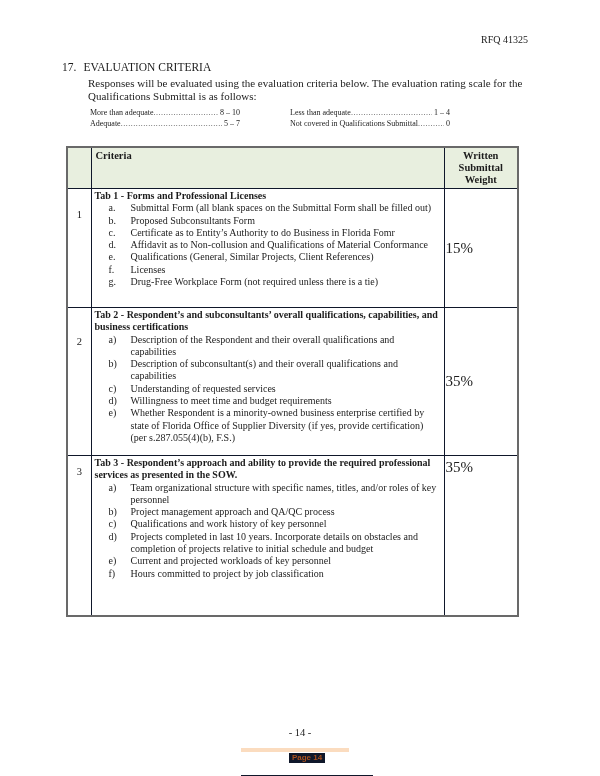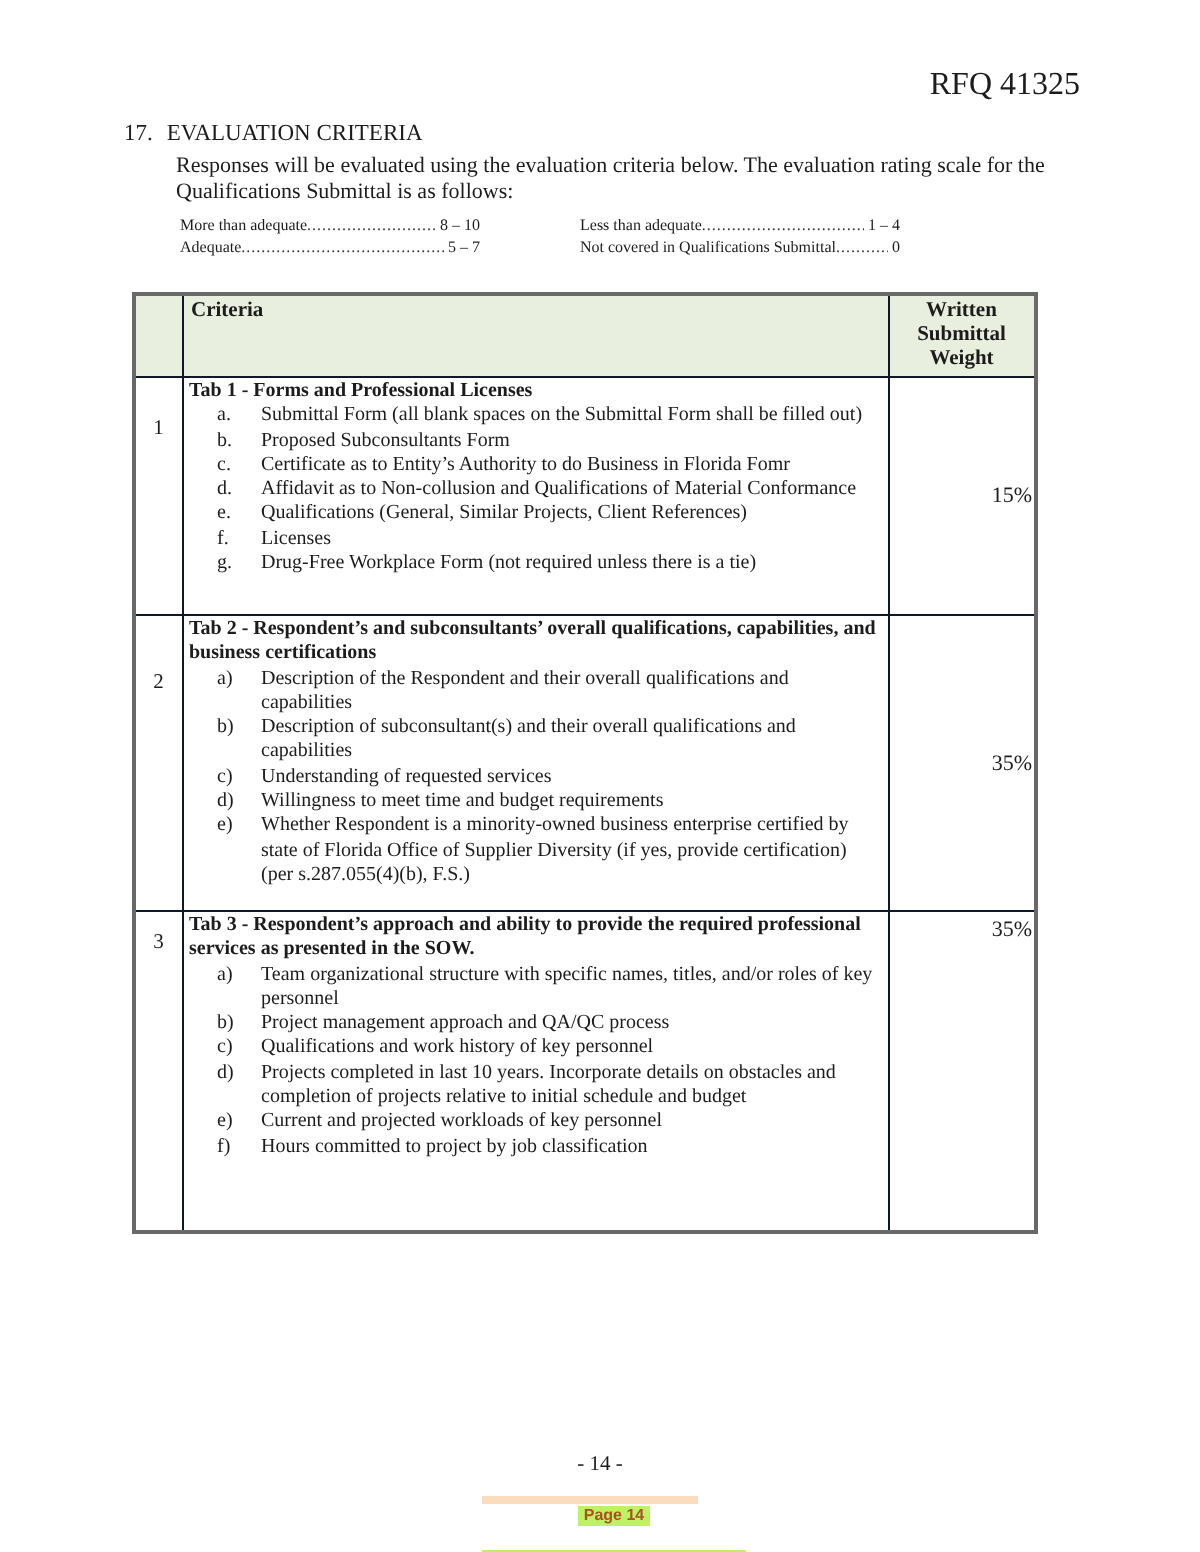--- a/index.html
+++ b/index.html
@@ -1,20 +1,20 @@
 <!DOCTYPE html>
 <html><head>
 <meta charset="utf-8">
 <style>
   html,body{margin:0;padding:0;background:#ffffff;}
   .page{
     position:relative;width:600px;height:776px;background:#ffffff;
     font-family:"Liberation Serif", serif;color:#1c1c1c;overflow:hidden;
   }
-  .doc-ref{position:absolute;top:34px;right:60px;font-size:16px;}
+  .doc-ref{position:absolute;top:34px;right:72px;font-size:10px;}
   .heading{position:absolute;top:61px;left:62px;font-size:11.5px;font-weight:normal;}
   .heading .num{margin-right:7px;}
   .intro{position:absolute;top:77px;left:88px;width:462px;font-size:11px;line-height:13px;margin:0;}
   .scale{position:absolute;top:108px;left:90px;display:flex;font-size:8px;line-height:10.5px;}
   .scale-col{display:flex;flex-direction:column;}
   .scale-col.left{width:150px;margin-right:50px;}
   .scale-col.right{width:160px;}
   .scale-line{display:flex;align-items:baseline;}
   .dots{flex:1;overflow:hidden;white-space:nowrap;opacity:.9;}
   .dots::after{content:"..........................................................................................";letter-spacing:.5px;}
@@ -30,30 +30,30 @@
   th.h-wt{text-align:center;vertical-align:top;line-height:12px;padding-top:2px;}
   tr.hdr{height:40px;}
   tr.r1{height:119px;} tr.r2{height:148px;} tr.r3{height:160px;}
   td.num{text-align:center;vertical-align:top;font-size:10.5px;}
   tr.r1 td.num{padding-top:20px;} tr.r2 td.num{padding-top:28px;} tr.r3 td.num{padding-top:10px;}
   td.crit{vertical-align:top;padding:1px 3px 0 3px;line-height:12.3px;}
   .row-title{font-weight:bold;}
   .li{display:flex;padding-left:14px;}
   .li .m{width:22px;flex-shrink:0;}
   .li .t{flex:1;}
-  td.wt{text-align:right;font-size:11px;}
+  td.wt{text-align:left;font-size:15px;}
   tr.r1 td.wt,tr.r2 td.wt{vertical-align:middle;}
   tr.r3 td.wt{vertical-align:top;padding-top:3px;}
 
   .pageno{position:absolute;top:727px;left:0;width:600px;text-align:center;font-size:10.5px;}
   .stamp{position:absolute;top:748px;left:7px;width:600px;text-align:center;
          font-family:"Liberation Sans", sans-serif;font-size:8px;font-weight:bold;
          color:#a9511f;line-height:9.5px;}
   .stamp-faint{display:block;width:108px;height:4px;margin:0 auto 1px auto;background:rgba(245,167,96,.4);transform:translateX(-12px);}
-  .stamp-line{display:inline-block;background:#bef264;padding:0 3px;}
+  .stamp-line{display:inline-block;background:#0f172a;padding:0 3px;}
   .stamp-line2{margin-top:12px;}
 </style>
 </head>
 <body>
 
 <div class="page">
 
   <div class="doc-ref">RFQ 41325</div>
 
   <div class="heading">

